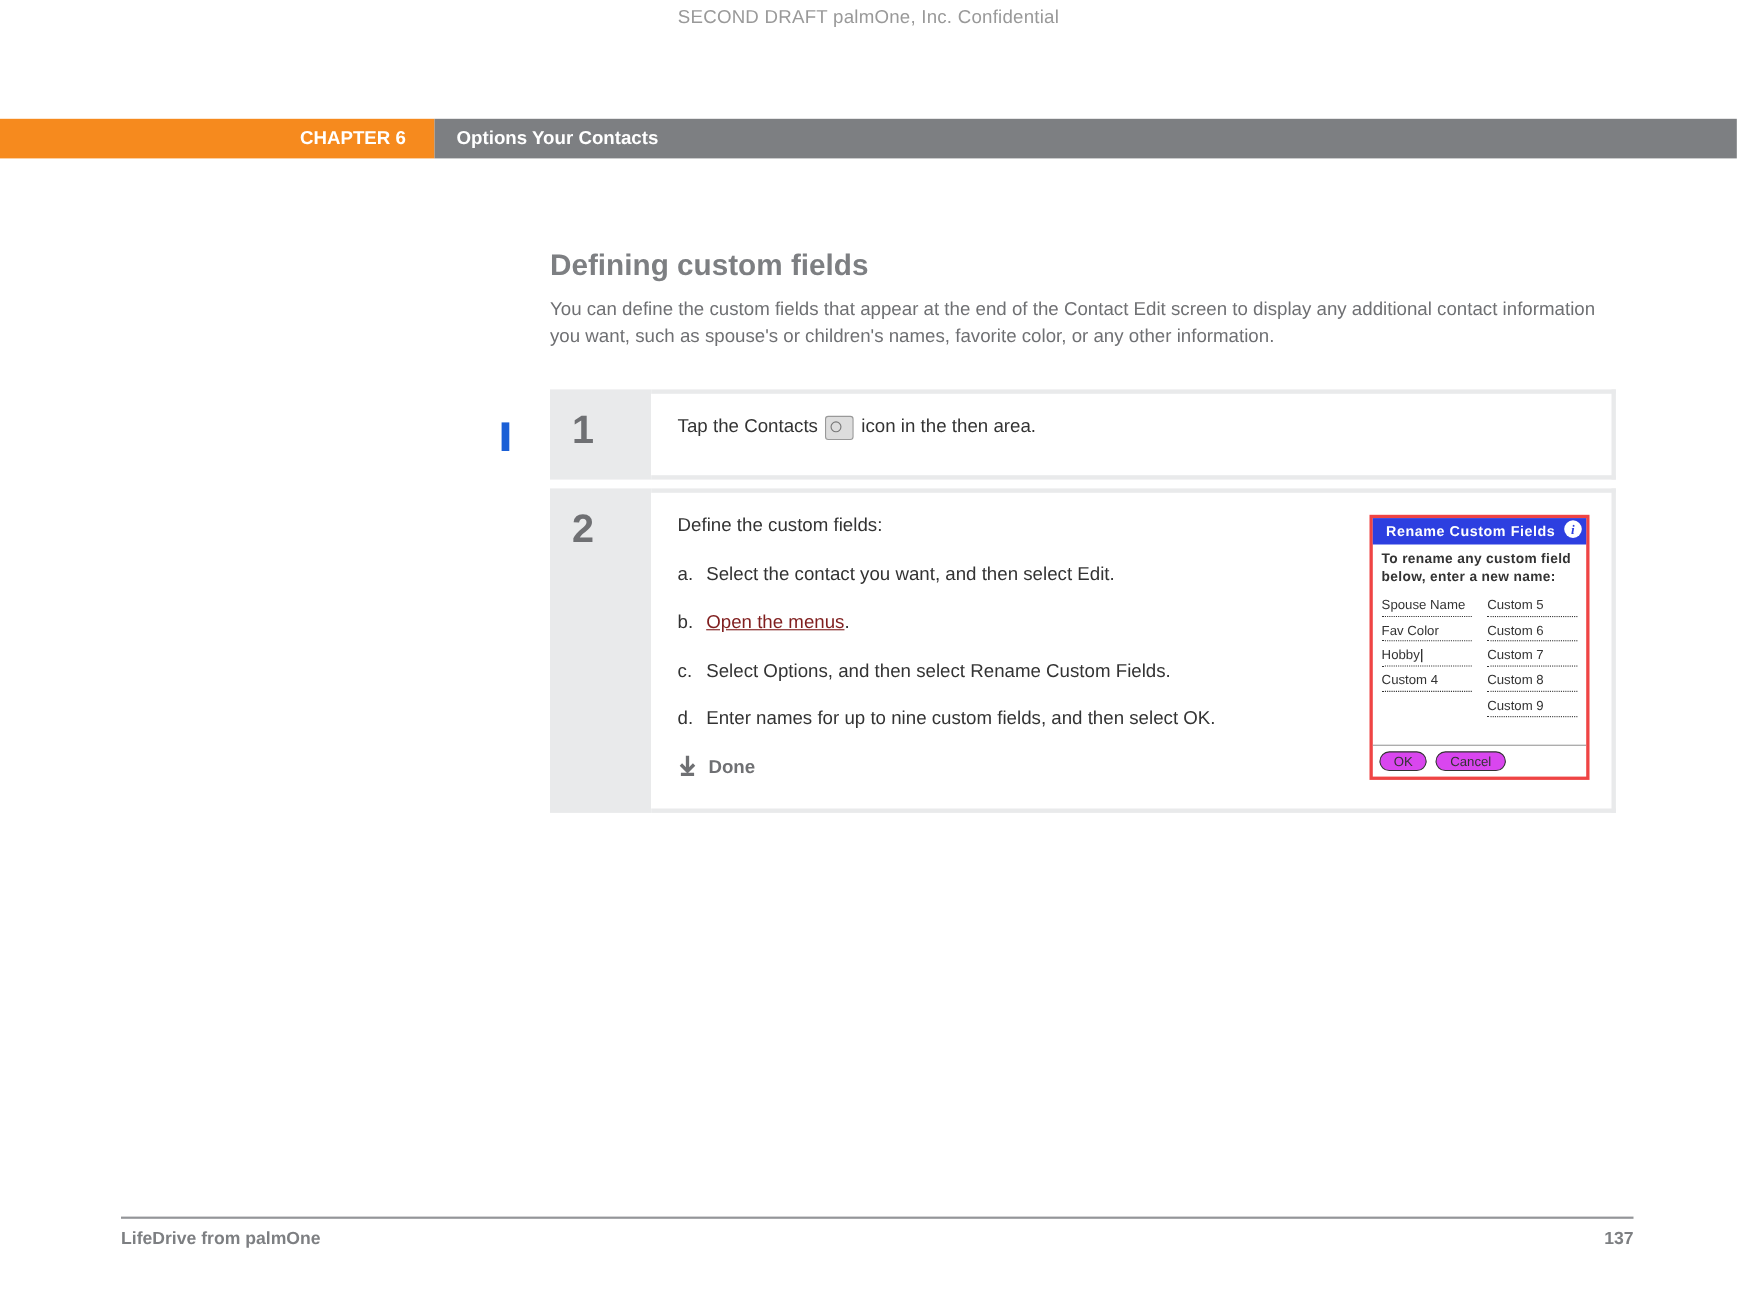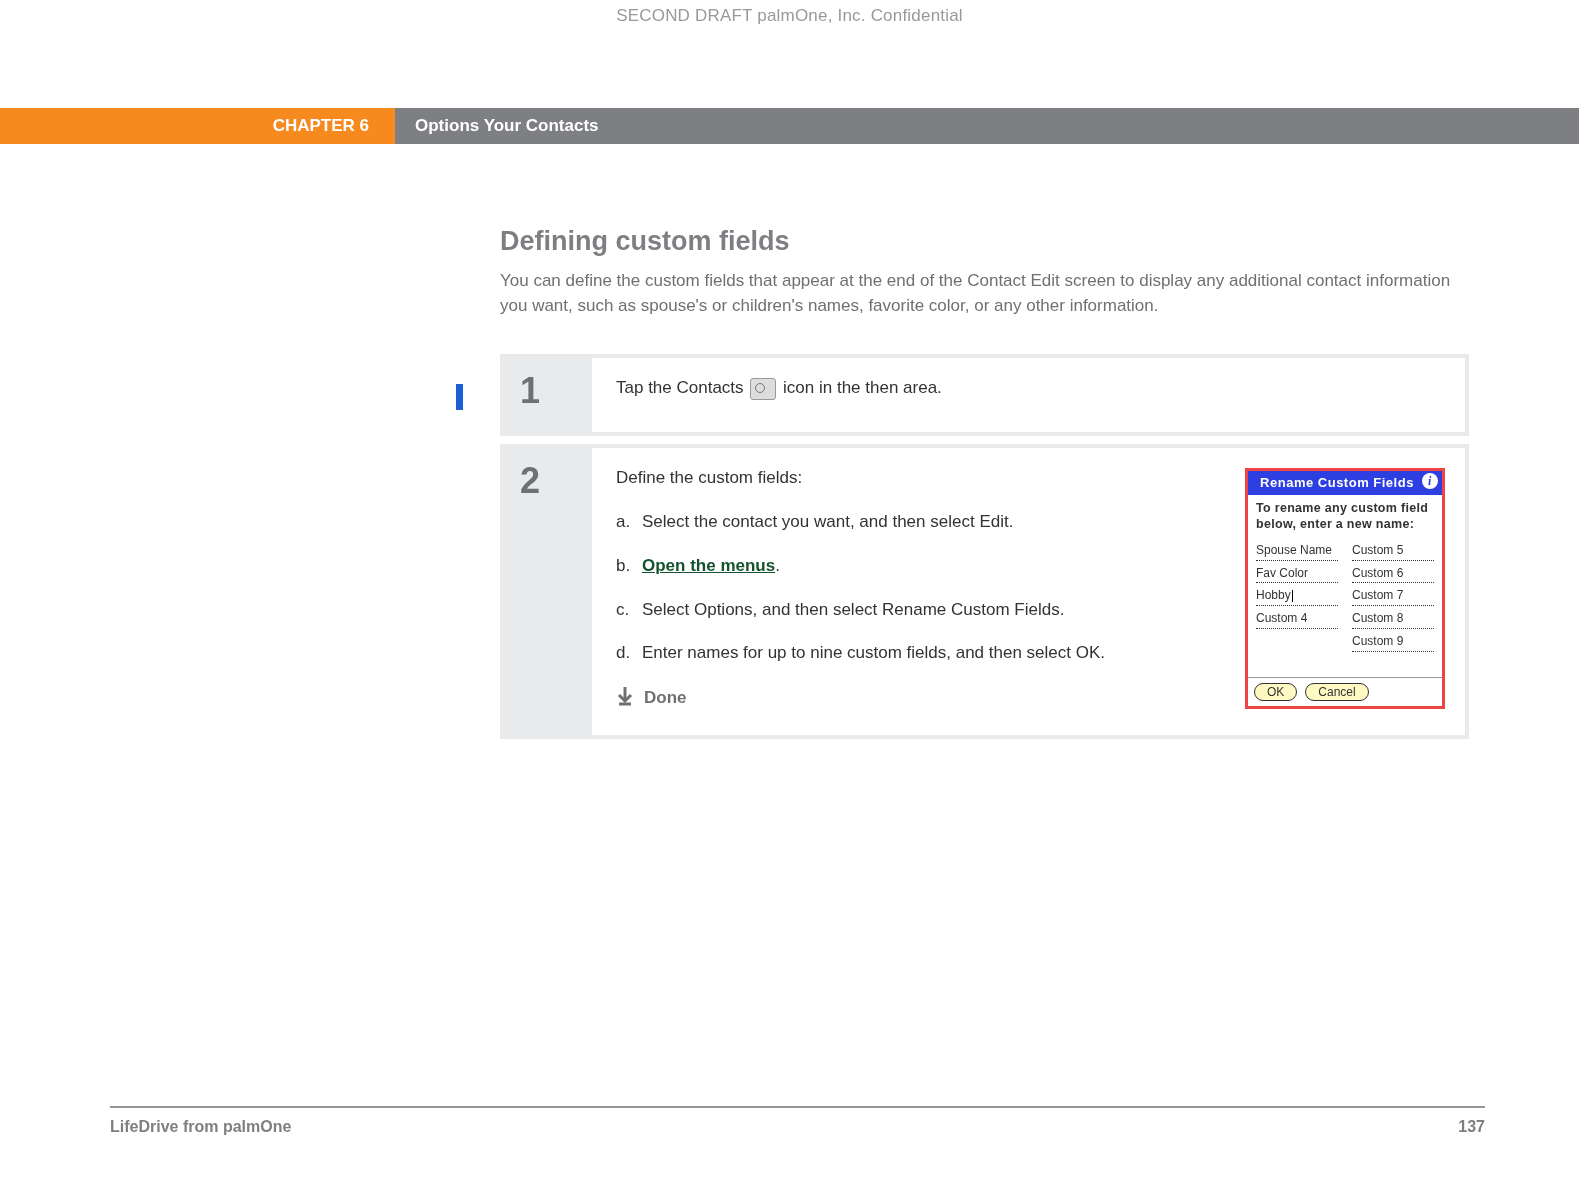--- a/index.html
+++ b/index.html
@@ -103,23 +103,23 @@
   .step-text-wrap { flex: 1; }
   .step-text-line { margin-bottom: 0; }
   .step-intro-line { margin-bottom: 20px; }
   .substep {
     display: flex;
     margin-bottom: 20px;
   }
   .substep-letter { width: 26px; flex-shrink: 0; }
   .substep-text { flex: 1; }
   .link-style {
-    font-weight: bold;
+    font-weight: normal;
     text-decoration: underline;
-    color: #14532d;
+    color: #7f1d1d;
   }
   .contacts-icon-img {
     display: inline-block;
     width: 26px;
     height: 22px;
     background: #ddd;
     border: 1px solid #999;
     border-radius: 3px;
     vertical-align: middle;
     margin: 0 2px;
@@ -218,21 +218,21 @@
     border-top: 1px solid #999;
     padding: 5px 6px;
     display: flex;
     gap: 8px;
   }
   .palm-btn {
     border: 1.5px solid #333;
     border-radius: 10px;
     padding: 0px 12px;
     font-size: 12px;
-    background: #fef9c3;
+    background: #d946ef;
     line-height: 16px;
   }
   .footer-bar {
     position: absolute;
     left: 110px;
     right: 94px;
     bottom: 42px;
     border-top: 2px solid #939598;
     padding-top: 10px;
     display: flex;

